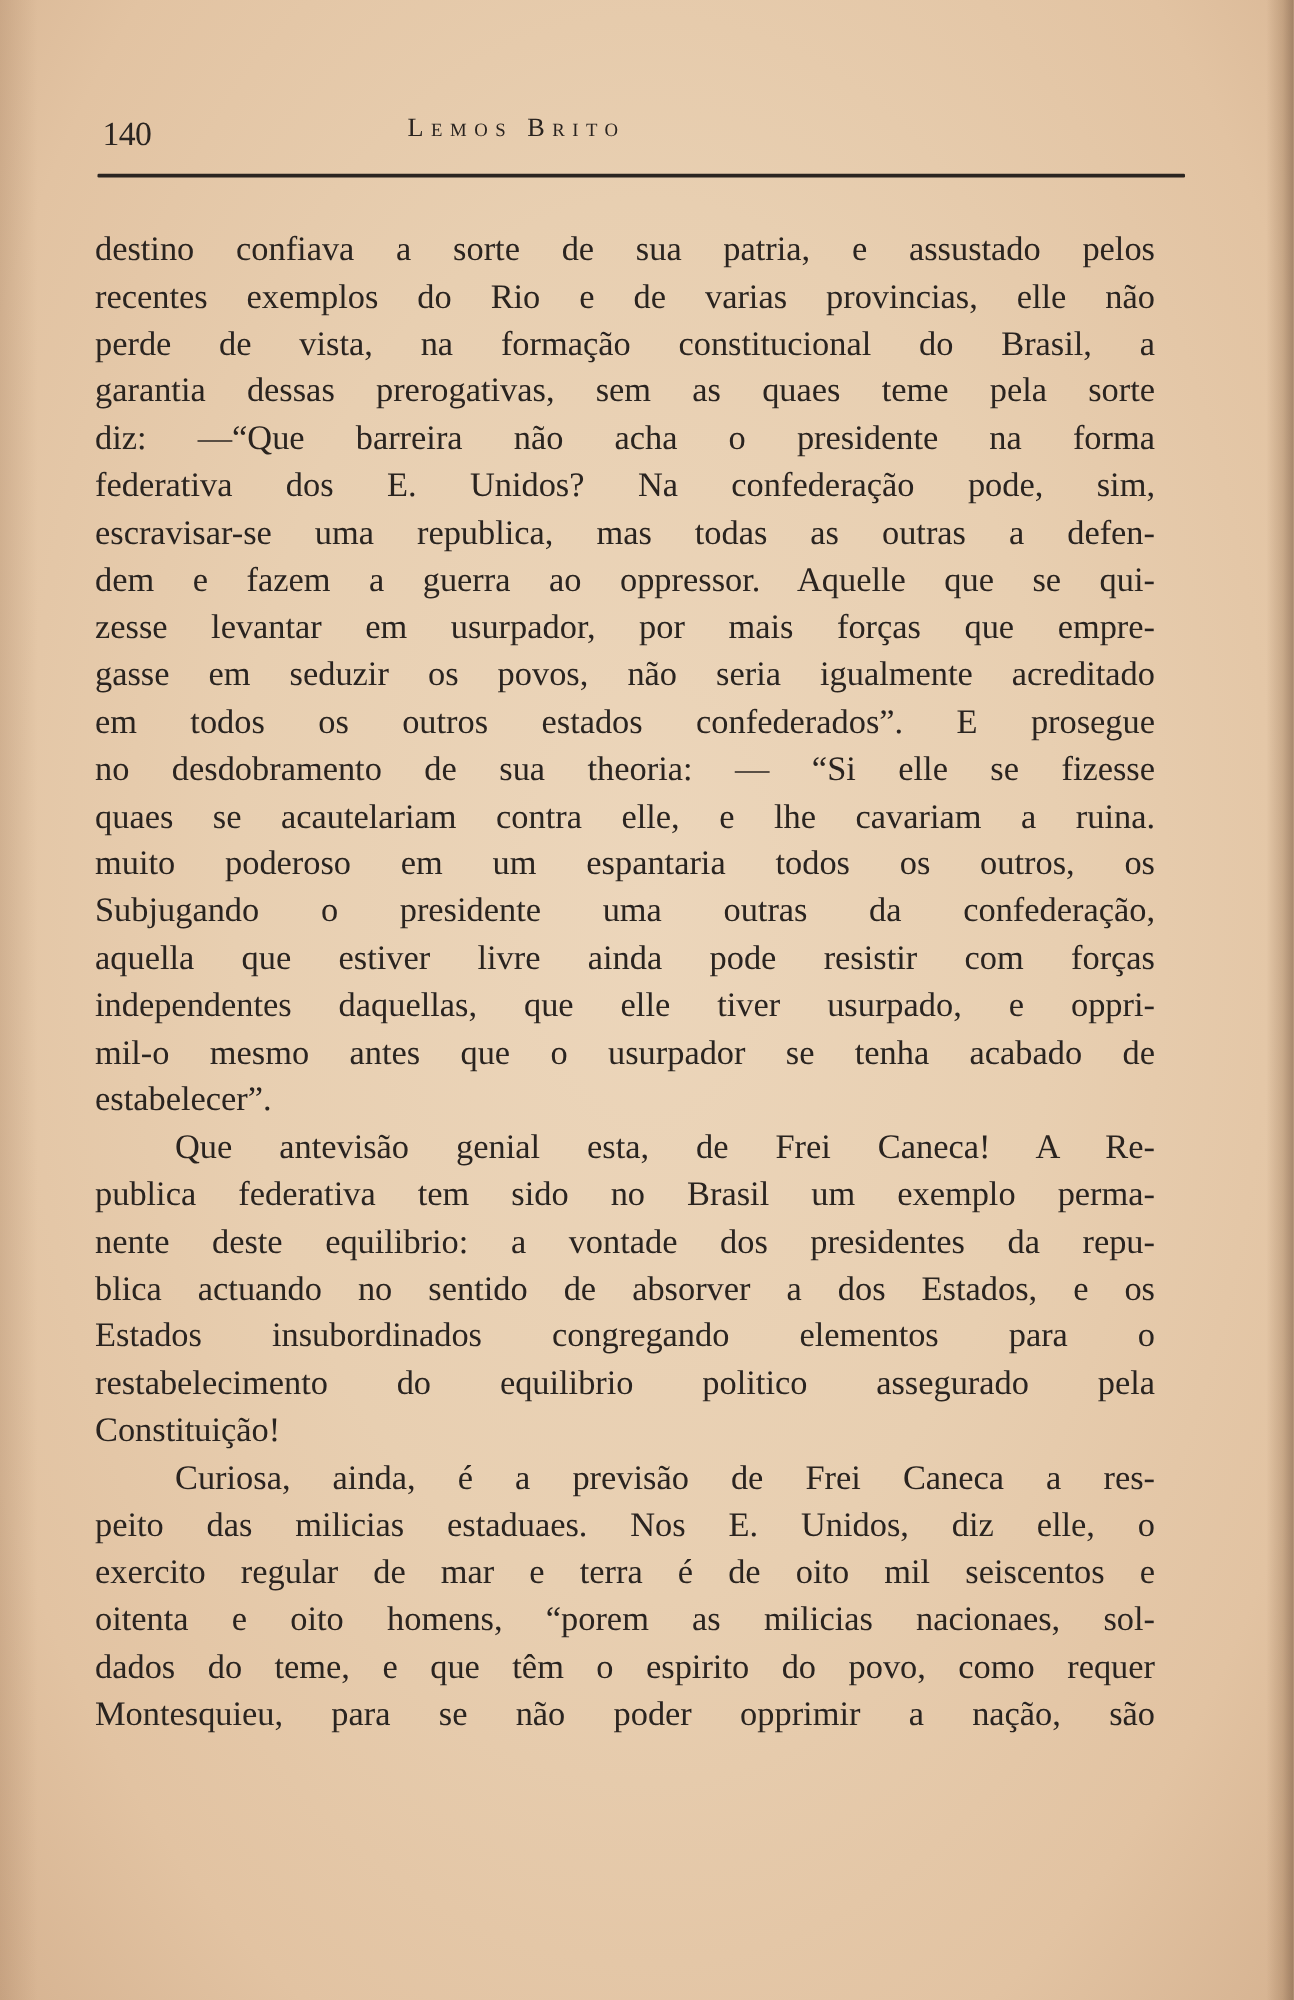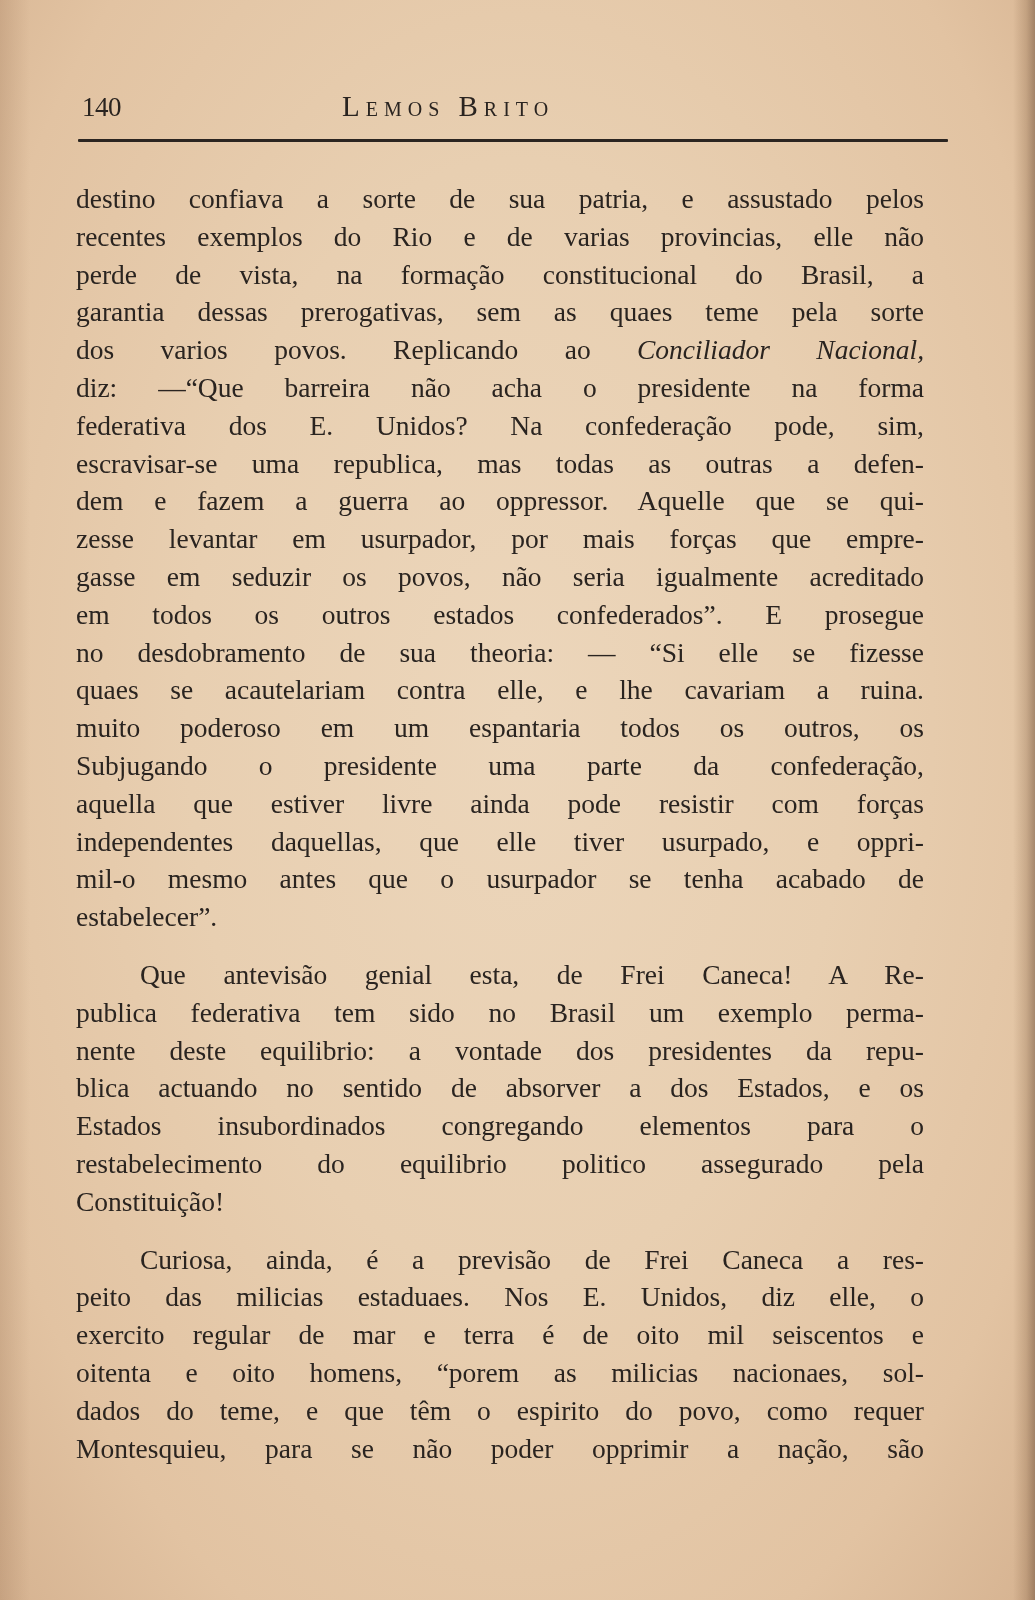--- a/index.html
+++ b/index.html
@@ -44,23 +44,23 @@
     .page-number {
       position: absolute;
       left: 0;
       top: 4px;
       font-size: 27px;
       letter-spacing: -0.5px;
       color: #2a2420;
     }
     .running-head {
       position: absolute;
-      left: 260px;
+      left: 244px;
       top: 2px;
-      font-size: 29px;
+      font-size: 21px;
       font-variant: small-caps;
       letter-spacing: 6px;
       color: #2a2420;
     }
     .rule {
       position: absolute;
       left: 78px;
       top: 139px;
       width: 870px;
       height: 3px;
@@ -80,21 +80,20 @@
       white-space: nowrap;
       text-align: justify;
       text-align-last: justify;
       color: #2a2420;
     }
     .line.last {
       text-align-last: left;
     }
     .line.indent {
       padding-left: 64px;
-      margin-top: 20px;
     }
     .line em {
       font-style: italic;
     }
   </style>
 </head>
 <body>
 
 <div class="page">
   <div class="edge-left"></div>
@@ -104,32 +103,31 @@
     <span class="page-number">140</span>
     <span class="running-head">Lemos Brito</span>
   </div>
   <div class="rule"></div>
 
   <div class="body-text">
     <div class="line">destino confiava a sorte de sua patria, e assustado pelos</div>
     <div class="line">recentes exemplos do Rio e de varias provincias, elle não</div>
     <div class="line">perde de vista, na formação constitucional do Brasil, a</div>
     <div class="line">garantia dessas prerogativas, sem as quaes teme pela sorte</div>
-    <div class="line"><span>dos varios povos. Replicando ao </span><em>Conciliador Nacional,</em></div>
     <div class="line">diz: —“Que barreira não acha o presidente na forma</div>
     <div class="line">federativa dos E. Unidos? Na confederação pode, sim,</div>
     <div class="line">escravisar-se uma republica, mas todas as outras a defen-</div>
     <div class="line">dem e fazem a guerra ao oppressor. Aquelle que se qui-</div>
     <div class="line">zesse levantar em usurpador, por mais forças que empre-</div>
     <div class="line">gasse em seduzir os povos, não seria igualmente acreditado</div>
     <div class="line">em todos os outros estados confederados”. E prosegue</div>
     <div class="line">no desdobramento de sua theoria: — “Si elle se fizesse</div>
     <div class="line">quaes se acautelariam contra elle, e lhe cavariam a ruina.</div>
     <div class="line">muito poderoso em um espantaria todos os outros, os</div>
-    <div class="line">Subjugando o presidente uma parte da confederação,</div>
+    <div class="line">Subjugando o presidente uma outras da confederação,</div>
     <div class="line">aquella que estiver livre ainda pode resistir com forças</div>
     <div class="line">independentes daquellas, que elle tiver usurpado, e oppri-</div>
     <div class="line">mil-o mesmo antes que o usurpador se tenha acabado de</div>
     <div class="line last">estabelecer”.</div>
     <div class="line indent">Que antevisão genial esta, de Frei Caneca! A Re-</div>
     <div class="line">publica federativa tem sido no Brasil um exemplo perma-</div>
     <div class="line">nente deste equilibrio: a vontade dos presidentes da repu-</div>
     <div class="line">blica actuando no sentido de absorver a dos Estados, e os</div>
     <div class="line">Estados insubordinados congregando elementos para o</div>
     <div class="line">restabelecimento do equilibrio politico assegurado pela</div>

